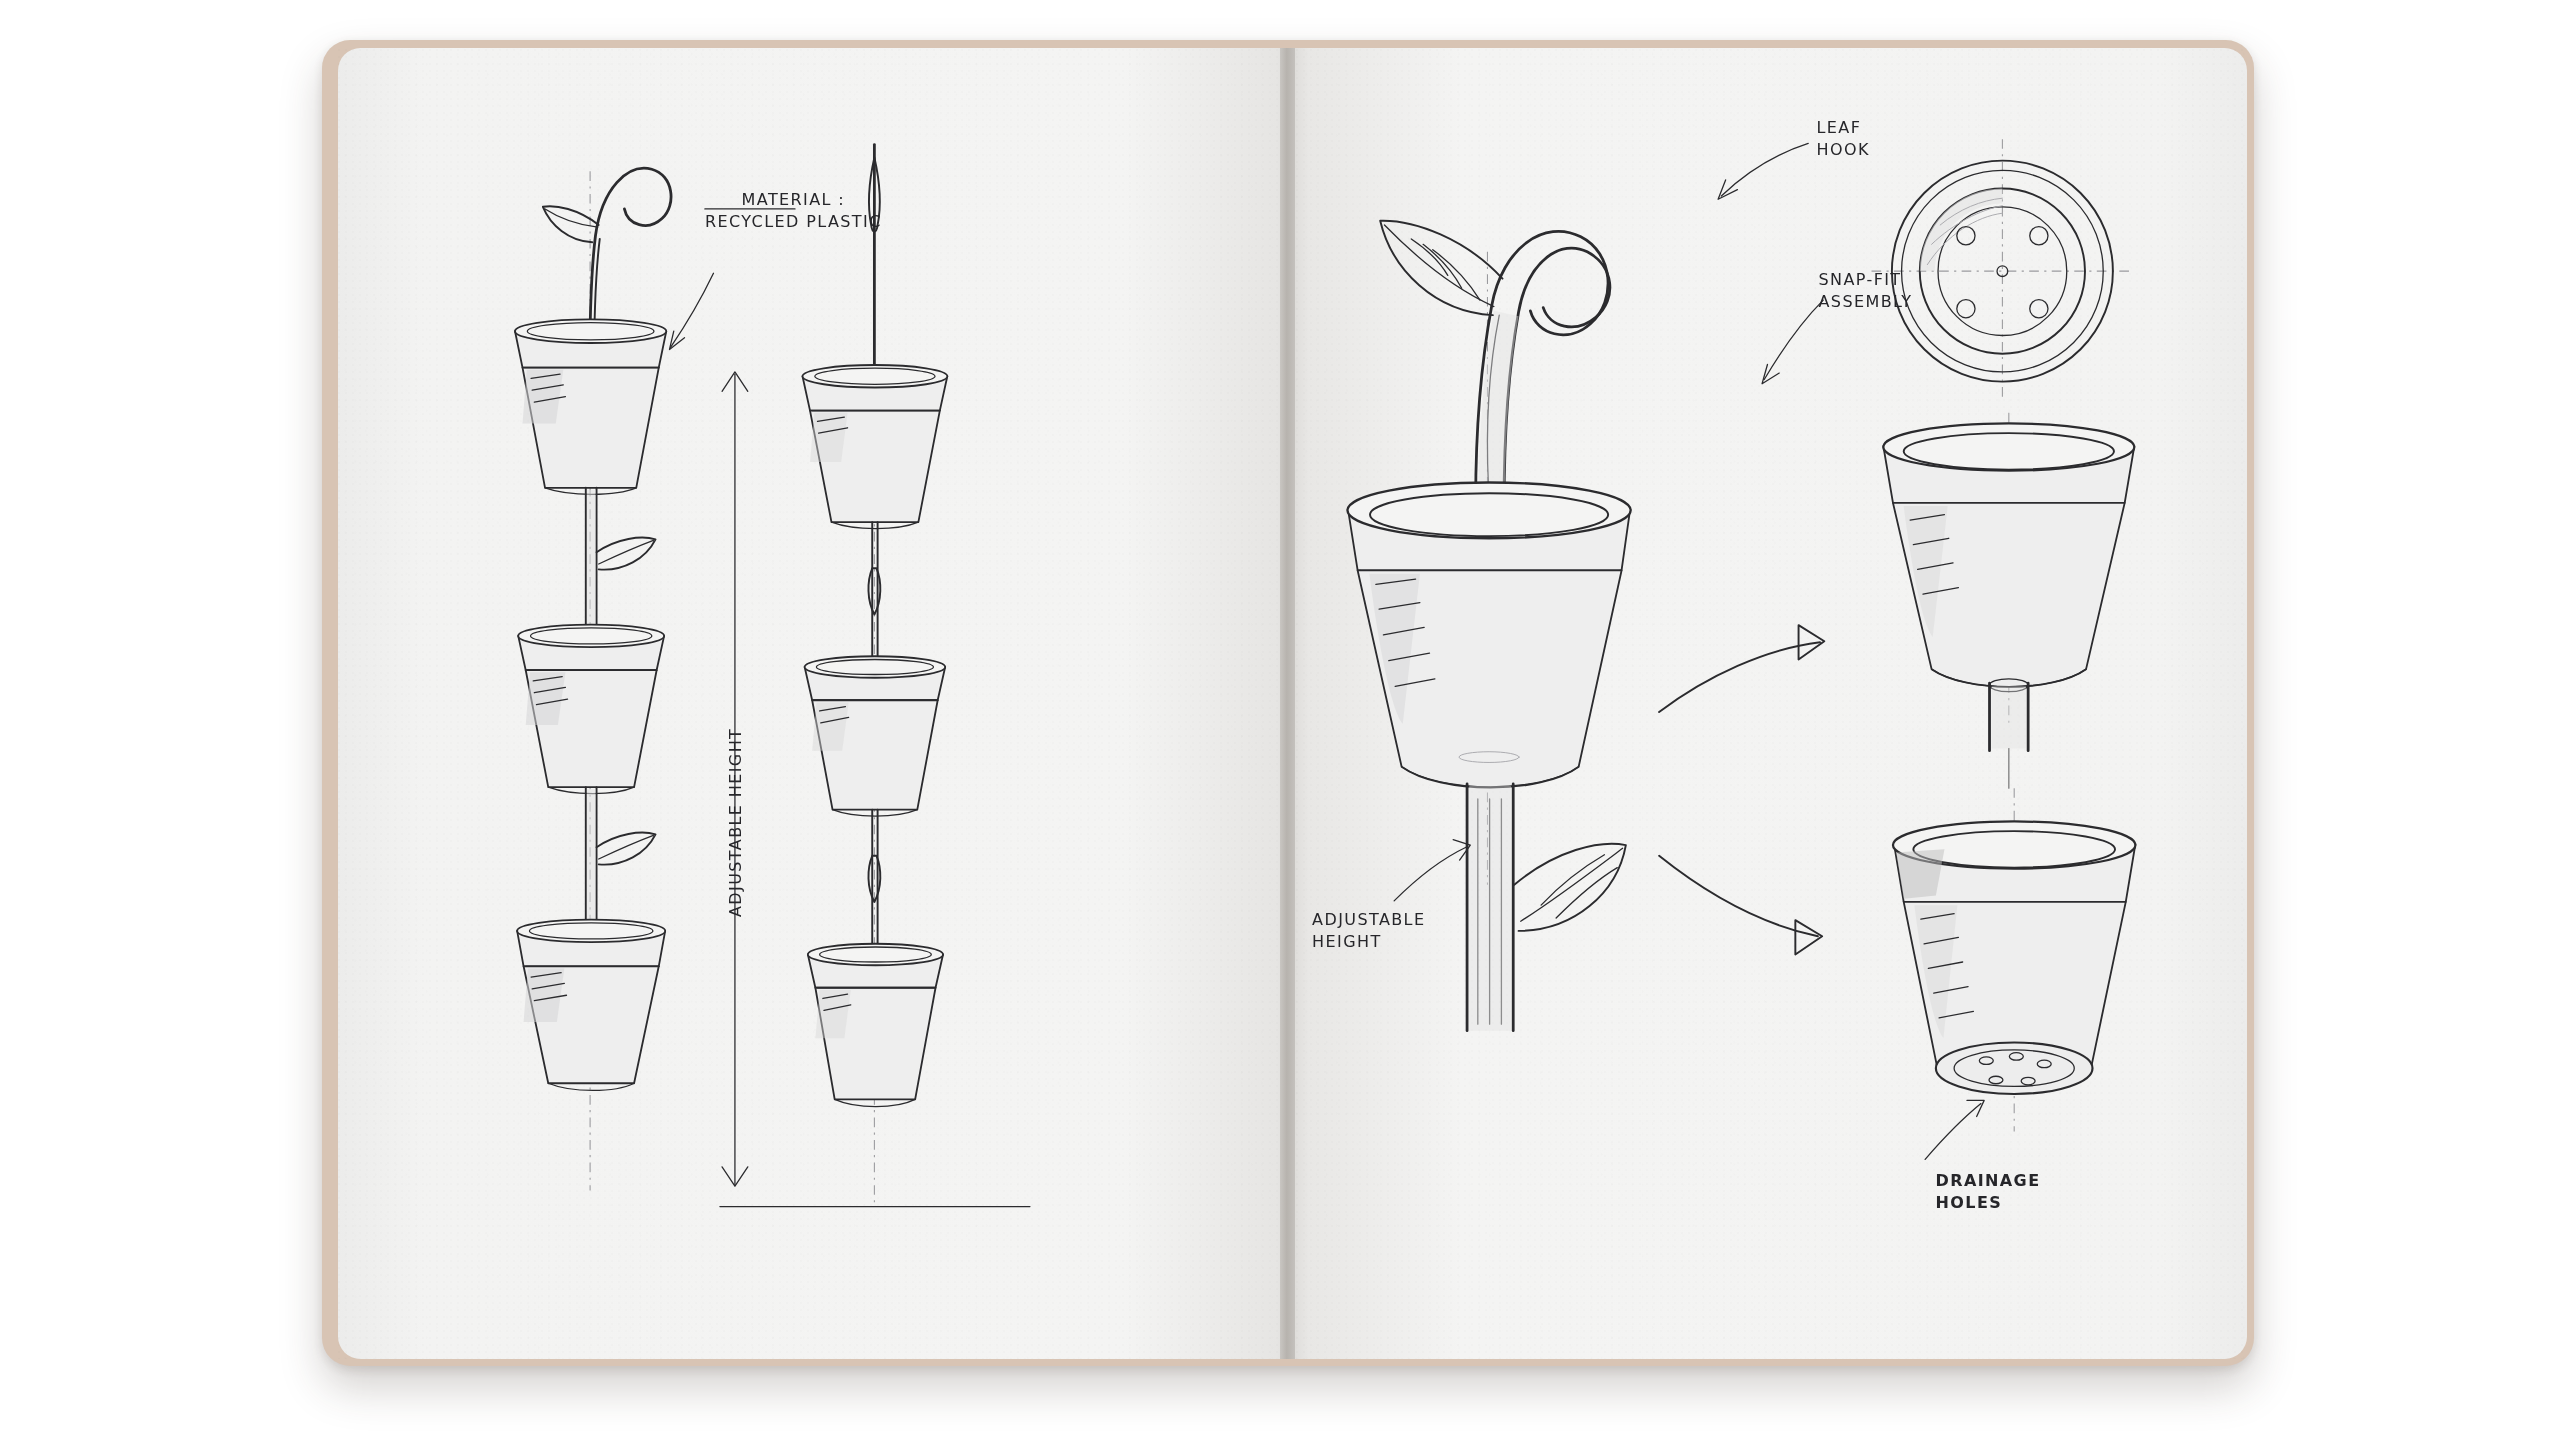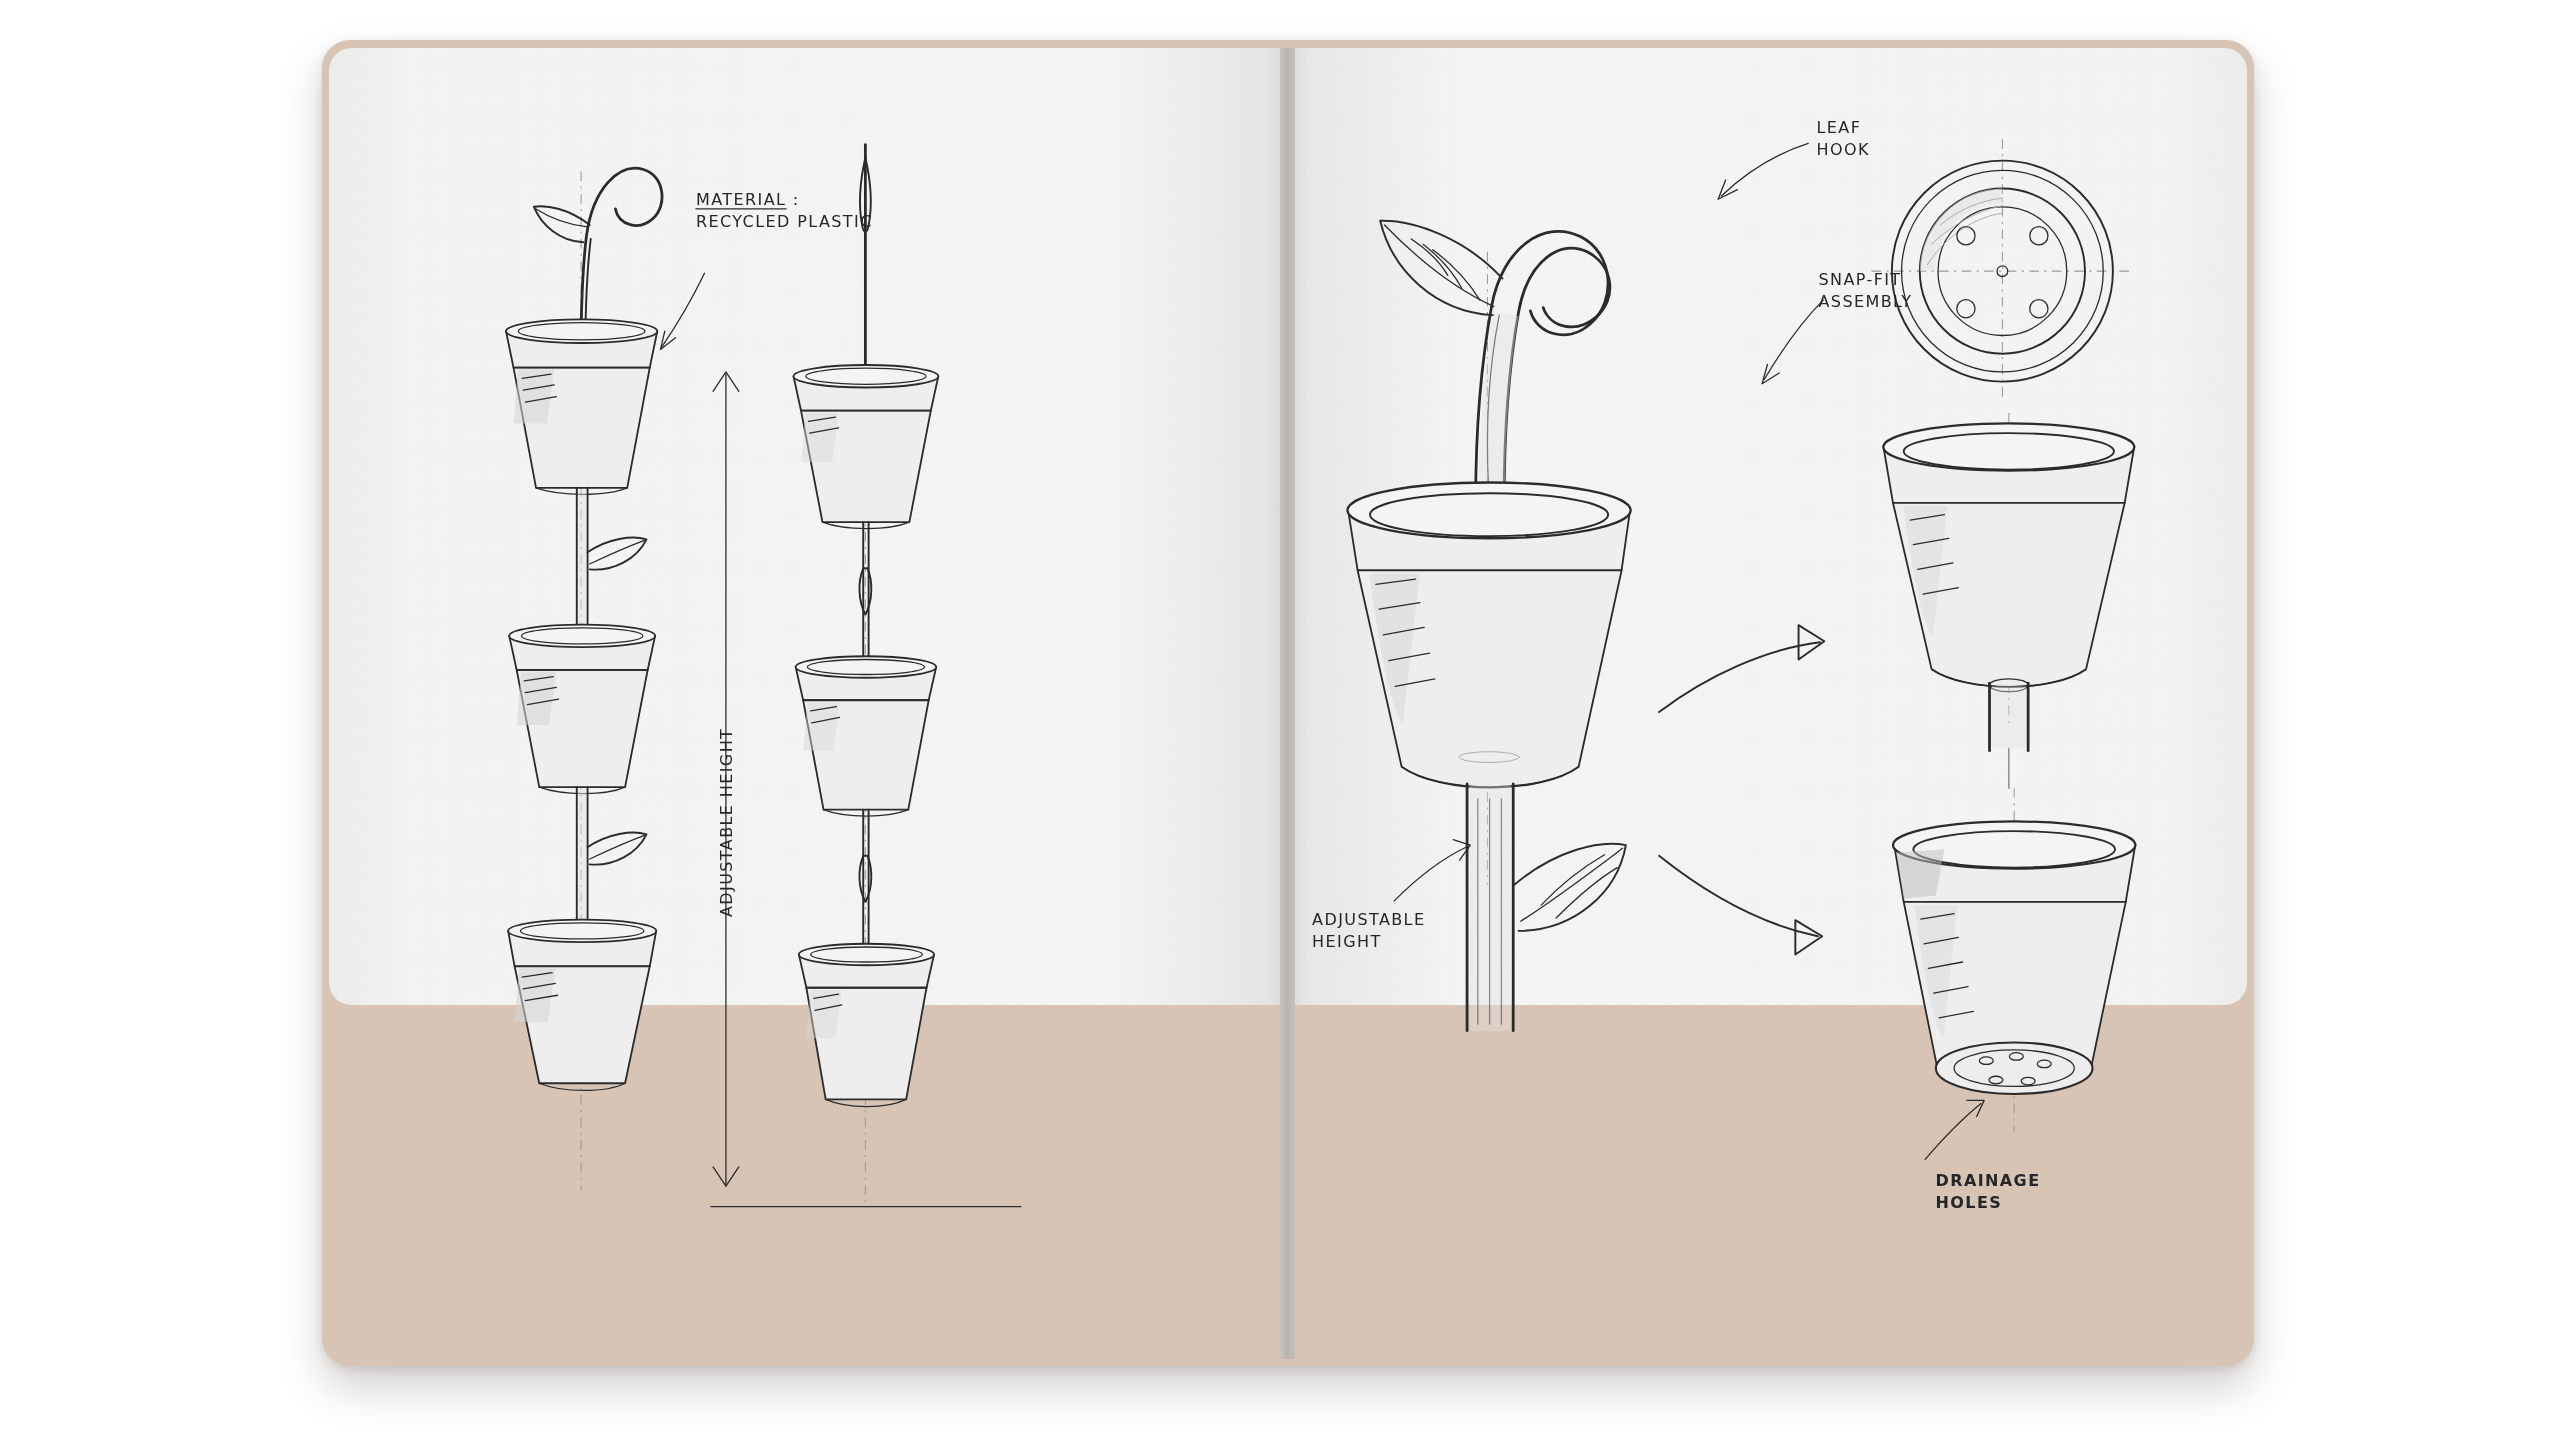--- a/index.html
+++ b/index.html
@@ -28,28 +28,29 @@
     height: 1326px;
     border-radius: 28px;
     background: #d8c4b4;
     box-shadow: 0 21.5px 43px rgba(60,45,35,0.22), 0 3.2px 9.7px rgba(60,45,35,0.12);
   }
 
   #page-left, #page-right {
     position: absolute;
     top: 7.5px;
     width: 958px;
-    height: 957px;
+    height: 1311px;
     background: #f2f2f1;
   }
   #page-left {
-    left: 7px;
+    left: 16px;
     border-top-left-radius: 22.5px;
     border-bottom-left-radius: 22.5px;
     background: linear-gradient(to right, #ececeb 0%, #f3f3f2 9%, #f4f4f3 82%, #e6e5e3 98%, #d7d5d2 100%);
+    text-align: center;
   }
   #page-right {
     right: 7.5px;
     border-top-right-radius: 22.5px;
     border-bottom-right-radius: 22.5px;
     background: linear-gradient(to left, #ececeb 0%, #f3f3f2 9%, #f4f4f3 82%, #e8e7e5 98%, #dbd9d6 100%);
   }
   #spine {
     position: absolute;
     left: 958px;

